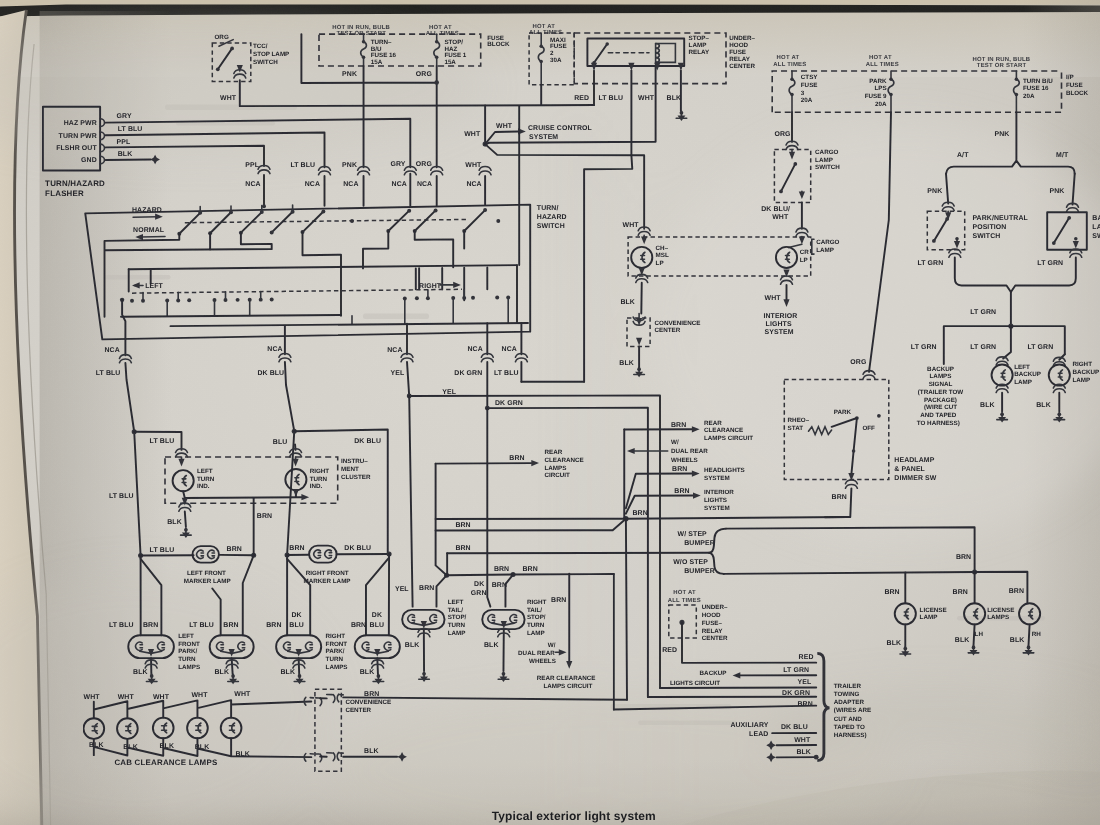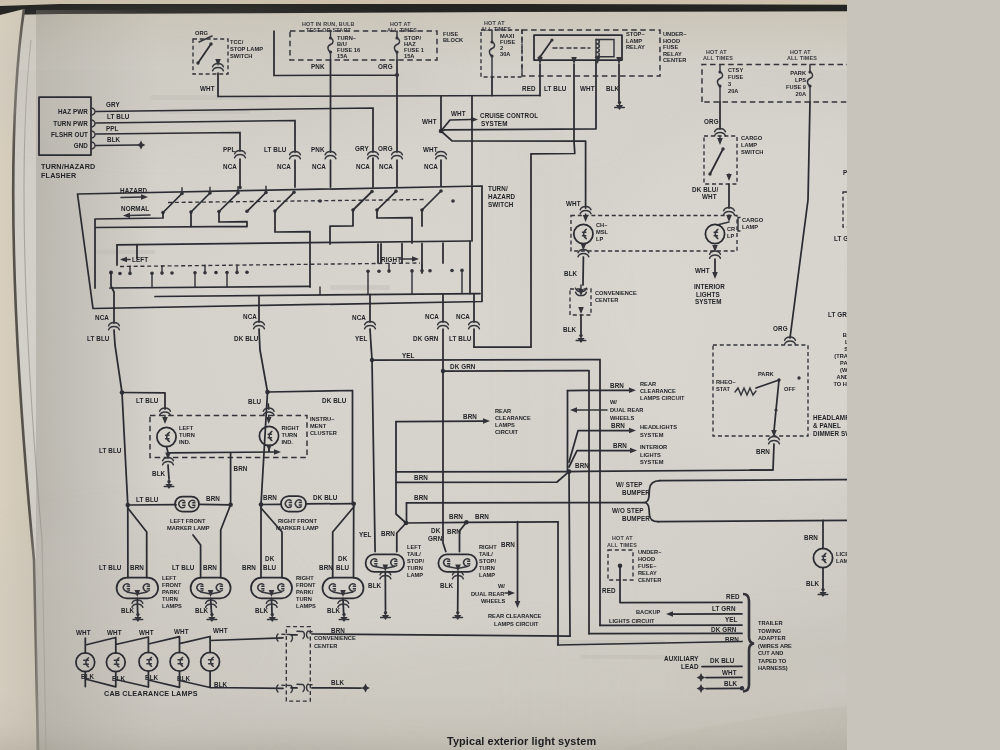--- a/index.html
+++ b/index.html
@@ -1,16 +1,16 @@
 <!DOCTYPE html>
 <html><head>
 <meta charset="utf-8">
 <style>
   html,body{margin:0;padding:0;background:#c8c4bb;}
-  #page{position:relative;width:847px;height:750px;overflow:hidden;}
+  #page{position:relative;width:1000px;height:750px;overflow:hidden;}
   svg{display:block}
   text{font-family:"Liberation Sans",sans-serif;font-weight:bold;fill:#222328;}
   .t{font-size:6.3px;letter-spacing:.1px}
   .s{font-size:5.7px;letter-spacing:0px}
   .h{font-size:5.4px;letter-spacing:.2px;fill:#3a3b40}
   .b{font-size:7.2px;letter-spacing:.2px}
   .cap{font-size:10.9px;letter-spacing:.1px;fill:#1b1c1f}
   .w{stroke:#2a2b31;stroke-width:1.75;fill:none;stroke-linecap:round;stroke-linejoin:round}
   .w2{stroke:#33343b;stroke-width:1.45;fill:none;stroke-linecap:round}
   .d{stroke:#303138;stroke-width:1.45;fill:none;stroke-dasharray:5.5 3.6}

